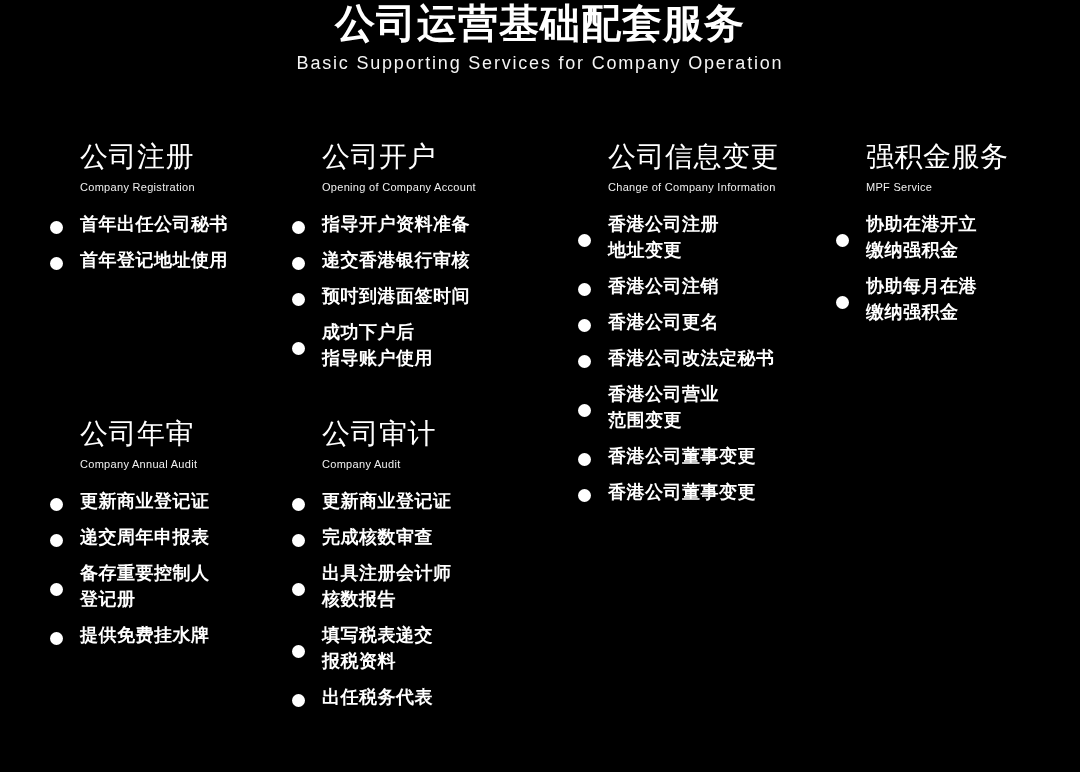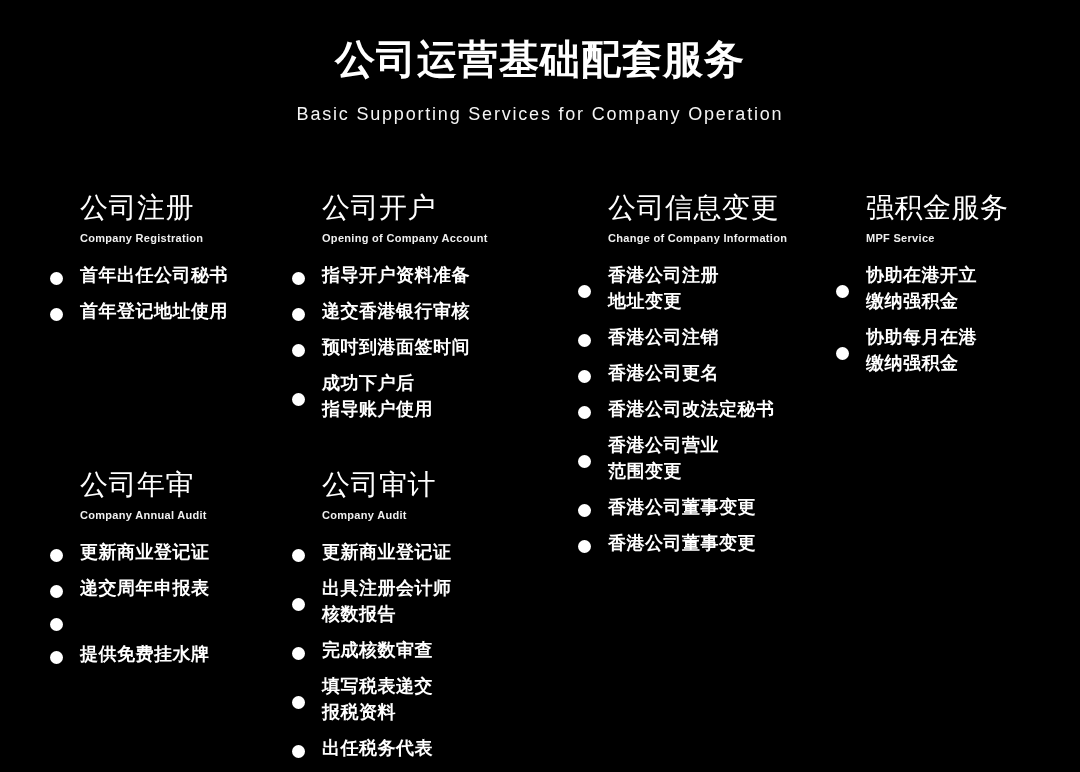--- a/index.html
+++ b/index.html
@@ -16,32 +16,31 @@
     position: relative;
   }
   .poster {
     width: 1080px;
     height: 772px;
     background: #000000;
     box-sizing: border-box;
   }
   header {
     text-align: center;
-    padding-top: 36px;
   }
   h1.page-title {
     margin: 0;
     font-size: 40px;
     line-height: 46px;
     font-weight: 700;
     letter-spacing: 1px;
     color: #ffffff;
   }
   .page-subtitle {
-    margin-top: 22px;
+    margin-top: 7px;
     font-size: 18px;
     line-height: 20px;
     font-weight: 400;
     letter-spacing: 1.8px;
     color: #f5f5f5;
   }
   .grid {
     margin-top: 66px;
     padding: 0 30px 0 50px;
     display: grid;
@@ -61,21 +60,21 @@
     font-size: 28px;
     line-height: 35px;
     font-weight: 400;
     letter-spacing: 0.5px;
     color: #ffffff;
   }
   .sec-subtitle {
     margin: 6px 0 0 30px;
     font-size: 11px;
     line-height: 15px;
-    font-weight: 700;
+    font-weight: 400;
     letter-spacing: 0.3px;
     color: #f0f0f0;
   }
   ul.items {
     list-style: none;
     margin: 16px 0 0 0;
     padding: 0;
   }
   li.item {
     display: flex;
@@ -239,20 +238,24 @@
             </span>
   </li>
           <li class="item">
     <span class="dot"></span>
     <span class="item-text">
               <span class="line">递交周年申报表</span>
             </span>
   </li>
           <li class="item">
     <span class="dot"></span>
+    <span class="item-text">
+              <span class="line">备存重要控制人</span>
+              <span class="line">登记册</span>
+            </span>
   </li>
           <li class="item">
     <span class="dot"></span>
     <span class="item-text">
               <span class="line">提供免费挂水牌</span>
             </span>
   </li>
         </ul>
   </section>
       <section class="section">
@@ -261,28 +264,28 @@
     <ul class="items">
           <li class="item">
     <span class="dot"></span>
     <span class="item-text">
               <span class="line">更新商业登记证</span>
             </span>
   </li>
           <li class="item">
     <span class="dot"></span>
     <span class="item-text">
+              <span class="line">完成核数审查</span>
+            </span>
+  </li>
+          <li class="item">
+    <span class="dot"></span>
+    <span class="item-text">
               <span class="line">出具注册会计师</span>
               <span class="line">核数报告</span>
-            </span>
-  </li>
-          <li class="item">
-    <span class="dot"></span>
-    <span class="item-text">
-              <span class="line">完成核数审查</span>
             </span>
   </li>
           <li class="item">
     <span class="dot"></span>
     <span class="item-text">
               <span class="line">填写税表递交</span>
               <span class="line">报税资料</span>
             </span>
   </li>
           <li class="item">

